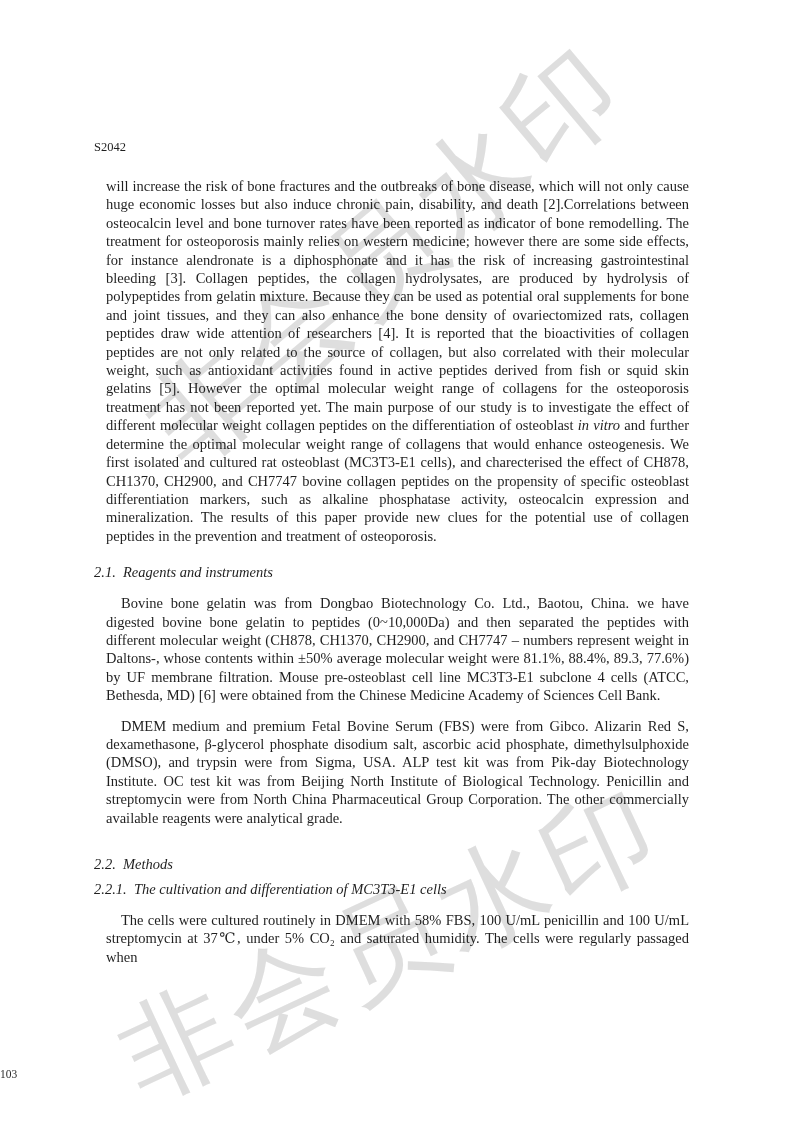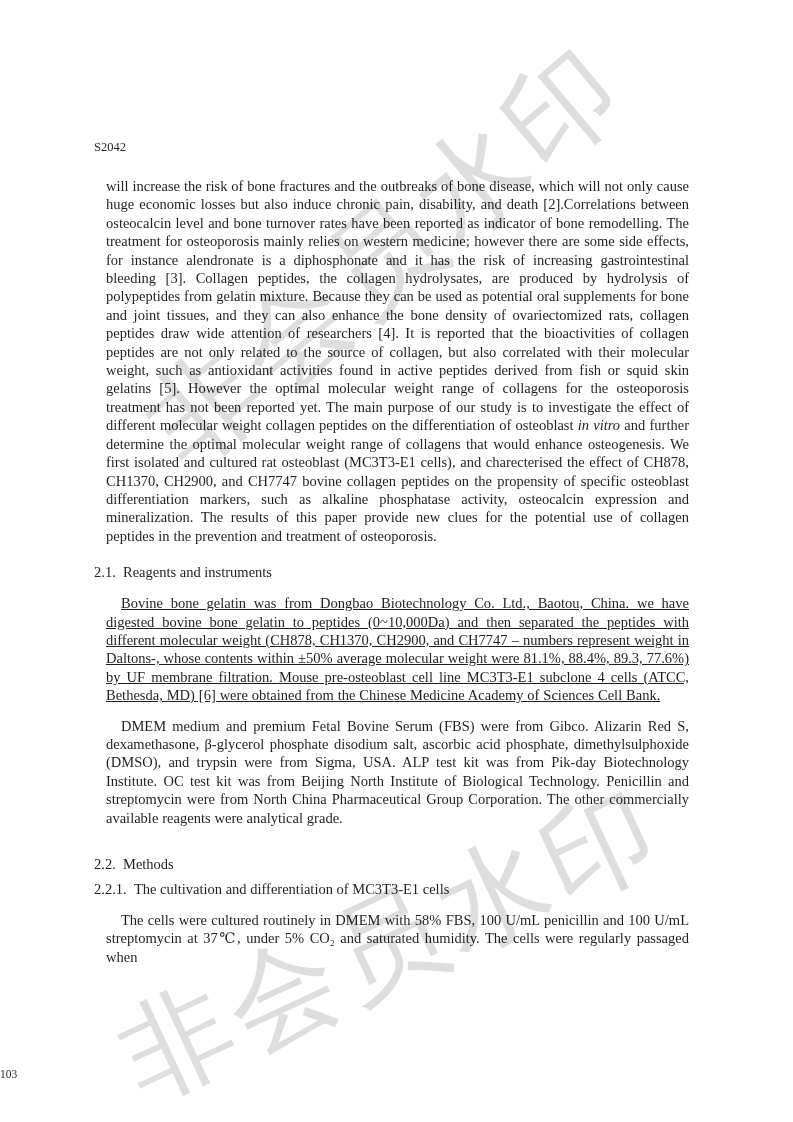--- a/index.html
+++ b/index.html
@@ -82,25 +82,26 @@
     text-indent: 15px;
   }
   .heading-bold {
     margin: 29px 0 0 0;
     font-weight: bold;
     font-size: 14.8px;
     line-height: 19px;
   }
   .heading-italic {
     margin: 18px 0 0 0;
+    font-style: italic;
     font-weight: normal;
     font-size: 14.5px;
     line-height: 19px;
   }
-  .gap-before-para { margin-top: 7px; text-decoration: underline; }
+  .gap-before-para { margin-top: 7px; }
   .h22  { margin-top: 28px; }
   .h221 { margin-top: 6px; }
   
   .footer {
     position: absolute;
     z-index: 1;
     left: 0;
     right: 0;
     top: 1068px;
     text-align: left;

